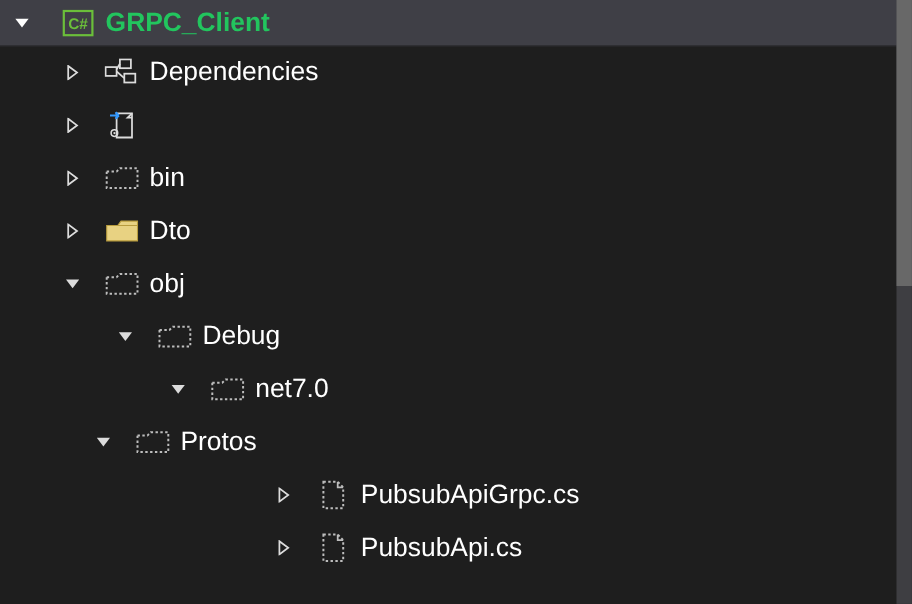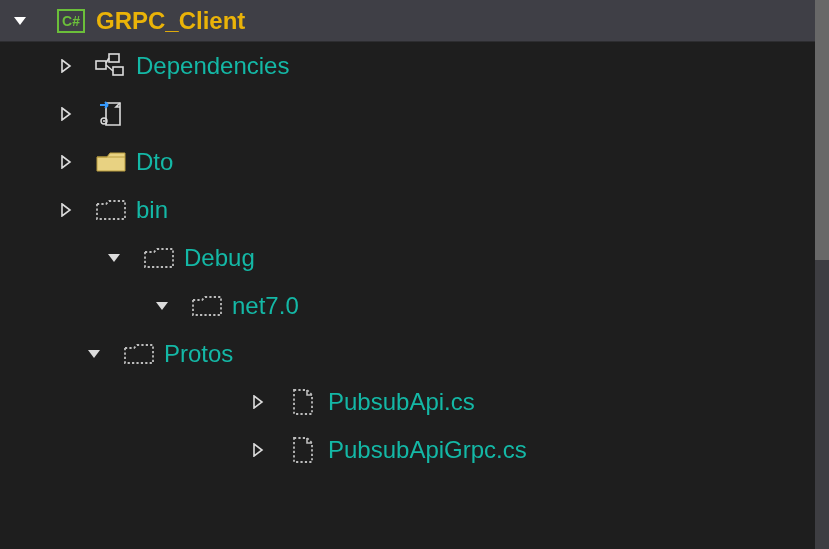--- a/index.html
+++ b/index.html
@@ -43,39 +43,39 @@
     height: 48px;
     white-space: nowrap;
   }
   .row.project {
     background: #3f3f46;
     height: 42px;
     border-bottom: 1px solid #2d2d30;
   }
   .row.project .label {
     font-weight: 700;
-    color: #eab308;
+    color: #22c55e;
   }
   .arrow {
     width: 20px;
     display: inline-flex;
     justify-content: center;
     align-items: center;
     color: #a0a0a0;
   }
   .arrow svg { display:block; }
   .icon {
     width: 34px;
     display: inline-flex;
     justify-content: center;
     align-items: center;
     margin-right: 8px;
   }
   .label {
-    color: #14b8a6;
+    color: #ffffff;
     font-size: 24px;
   }
   
   .ind0 { padding-left: 10px; }
   .ind1 { padding-left: 56px; }
   .ind2 { padding-left: 104px; text-align: right; }
   .ind3 { padding-left: 152px; align-items: center; }
   .ind4 { padding-left: 84px; }
   .ind5 { padding-left: 248px; }
 </style>
@@ -137,41 +137,54 @@
     </div>
 
     <div class="row ind1">
       <span class="arrow">
         <svg width="14" height="14" viewBox="0 0 14 14">
             <path d="M3 1 L11 7 L3 13 Z" fill="none" stroke="#dcdcdc" stroke-width="1.6"></path>
           </svg>
       </span>
       <span class="icon" style="margin-left:18px;">
         <svg width="32" height="24" viewBox="0 0 32 24">
+          <path d="M2 6 L11 6 L14 3 L30 3 L30 21 L2 21 Z" fill="none" stroke="#bdbdbd" stroke-width="1.8" stroke-dasharray="2.2 2.2"></path>
+        </svg>
+      </span>
+      <span class="label">bin</span>
+    </div>
+
+    <div class="row ind1">
+      <span class="arrow">
+        <svg width="14" height="14" viewBox="0 0 14 14">
+            <path d="M3 1 L11 7 L3 13 Z" fill="none" stroke="#dcdcdc" stroke-width="1.6"></path>
+          </svg>
+      </span>
+      <span class="icon" style="margin-left:18px;">
+        <svg width="32" height="24" viewBox="0 0 32 24">
           <path d="M2 7 L12 7 L15 3 L30 3 L30 21 L2 21 Z" fill="#e8d282" stroke="#b89c3e" stroke-width="1"></path>
           <path d="M2 7 L30 7" stroke="#b89c3e" stroke-width="1"></path>
         </svg>
       </span>
       <span class="label">Dto</span>
     </div>
 
     <div class="row ind1">
       <span class="arrow">
-        <svg width="14" height="14" viewBox="0 0 14 14">
-            <path d="M3 1 L11 7 L3 13 Z" fill="none" stroke="#dcdcdc" stroke-width="1.6"></path>
-          </svg>
-      </span>
-      <span class="icon" style="margin-left:18px;">
-        <svg width="32" height="24" viewBox="0 0 32 24">
-          <path d="M2 6 L11 6 L14 3 L30 3 L30 21 L2 21 Z" fill="none" stroke="#bdbdbd" stroke-width="1.8" stroke-dasharray="2.2 2.2"></path>
-        </svg>
-      </span>
-      <span class="label">bin</span>
-    </div>
-
+        <svg width="16" height="16" viewBox="0 0 16 16">
+            <path d="M2 4 L14 4 L8 12 Z" fill="#dcdcdc"></path>
+          </svg>
+      </span>
+      <span class="icon" style="margin-left:18px;">
+        <svg width="32" height="24" viewBox="0 0 32 24">
+          <path d="M2 6 L11 6 L14 3 L30 3 L30 21 L2 21 Z" fill="none" stroke="#bdbdbd" stroke-width="1.8" stroke-dasharray="2.2 2.2"></path>
+        </svg>
+      </span>
+      <span class="label">obj</span>
+    </div>
 
     <div class="row ind2">
       <span class="arrow">
         <svg width="16" height="16" viewBox="0 0 16 16">
             <path d="M2 4 L14 4 L8 12 Z" fill="#dcdcdc"></path>
           </svg>
       </span>
       <span class="icon" style="margin-left:18px;">
         <svg width="32" height="24" viewBox="0 0 32 24">
           <path d="M2 6 L11 6 L14 3 L30 3 L30 21 L2 21 Z" fill="none" stroke="#bdbdbd" stroke-width="1.8" stroke-dasharray="2.2 2.2"></path>
@@ -213,36 +226,36 @@
         <svg width="14" height="14" viewBox="0 0 14 14">
             <path d="M3 1 L11 7 L3 13 Z" fill="none" stroke="#dcdcdc" stroke-width="1.6"></path>
           </svg>
       </span>
       <span class="icon" style="margin-left:18px;">
         <svg width="26" height="30" viewBox="0 0 26 30">
           <path d="M4 3 L17 3 L22 8 L22 27 L4 27 Z" fill="none" stroke="#bdbdbd" stroke-width="1.8" stroke-dasharray="2.2 2.2"></path>
           <path d="M17 3 L17 8 L22 8" fill="none" stroke="#bdbdbd" stroke-width="1.6"></path>
         </svg>
       </span>
-      <span class="label">PubsubApi.cs</span>
+      <span class="label">PubsubApiGrpc.cs</span>
     </div>
 
     <div class="row ind5">
       <span class="arrow">
         <svg width="14" height="14" viewBox="0 0 14 14">
             <path d="M3 1 L11 7 L3 13 Z" fill="none" stroke="#dcdcdc" stroke-width="1.6"></path>
           </svg>
       </span>
       <span class="icon" style="margin-left:18px;">
         <svg width="26" height="30" viewBox="0 0 26 30">
           <path d="M4 3 L17 3 L22 8 L22 27 L4 27 Z" fill="none" stroke="#bdbdbd" stroke-width="1.8" stroke-dasharray="2.2 2.2"></path>
           <path d="M17 3 L17 8 L22 8" fill="none" stroke="#bdbdbd" stroke-width="1.6"></path>
         </svg>
       </span>
-      <span class="label">PubsubApiGrpc.cs</span>
+      <span class="label">PubsubApi.cs</span>
     </div>
 
   </div>
 
   <div class="scrollbar">
     <div class="scrollbar-thumb"></div>
   </div>
 </div>
 
 </body></html>

